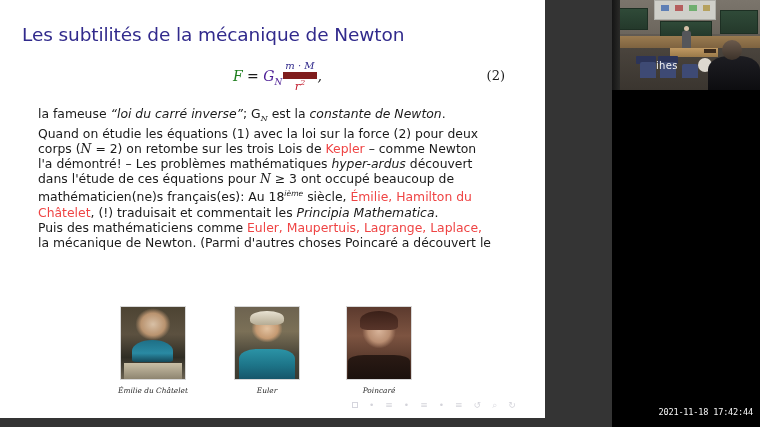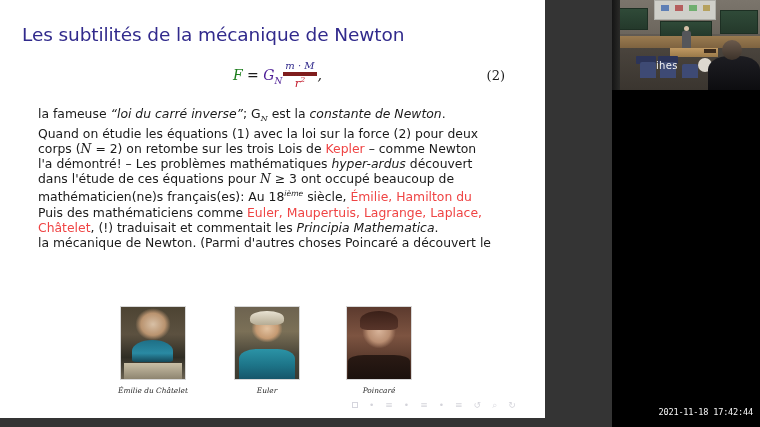--- a/index.html
+++ b/index.html
@@ -50,21 +50,21 @@
   .eq-F { color: #1d7d1d; font-style: italic; }
   .eq-G { color: #4c1d95; font-style: italic; }
   .eq-G sub { font-size: 9px; font-style: italic; }
   .frac {
     display: inline-block; vertical-align: middle;
     text-align: center; line-height: 1.05;
     position: relative; top: -1px;
     margin: 0 1px;
   }
   .frac .num { display: block; color: #312a8c; font-size: 10px; padding: 0 2px; }
-  .frac .den { display: block; color: #c2182a; font-size: 11.5px; border-top: 4px solid #7f1d1d; padding: 0 2px; }
+  .frac .den { display: block; color: #c2182a; font-size: 11.5px; border-top: 7px solid #7f1d1d; padding: 0 2px; }
   .frac .den sup { font-size: 8px; }
   .eq-number {
     position: absolute; right: 40px; top: 8px;
     font-family: "DejaVu Serif", serif;
     font-size: 13px; color: #1b1b1b;
   }
 
   
   .body {
     position: absolute; left: 38px; top: 106px; width: 478px;
@@ -283,25 +283,25 @@
 
       <p>
         <span>dans l'étude de ces équations pour </span><span class="mathit">N</span><span> ≥ 3 ont occupé beaucoup de</span>
       </p>
 
       <p>
         <span>mathématicien(ne)s français(es): Au 18</span><span class="sups">ième</span><span> siècle, </span><span class="red">Émilie, Hamilton du</span>
       </p>
 
       <p>
+        <span class="red">Châtelet</span><span>, (!) traduisait et commentait les </span><span class="it">Principia Mathematica</span><span>.</span>
+      </p>
+
+      <p>
         <span>Puis des mathématiciens comme </span><span class="red">Euler, Maupertuis, Lagrange, Laplace,</span>
-      </p>
-
-      <p>
-        <span class="red">Châtelet</span><span>, (!) traduisait et commentait les </span><span class="it">Principia Mathematica</span><span>.</span>
       </p>
 
 
       <p>
         <span>la mécanique de Newton. (Parmi d'autres choses Poincaré a découvert le</span>
       </p>
 
     </div>
 
     <div class="figures">

